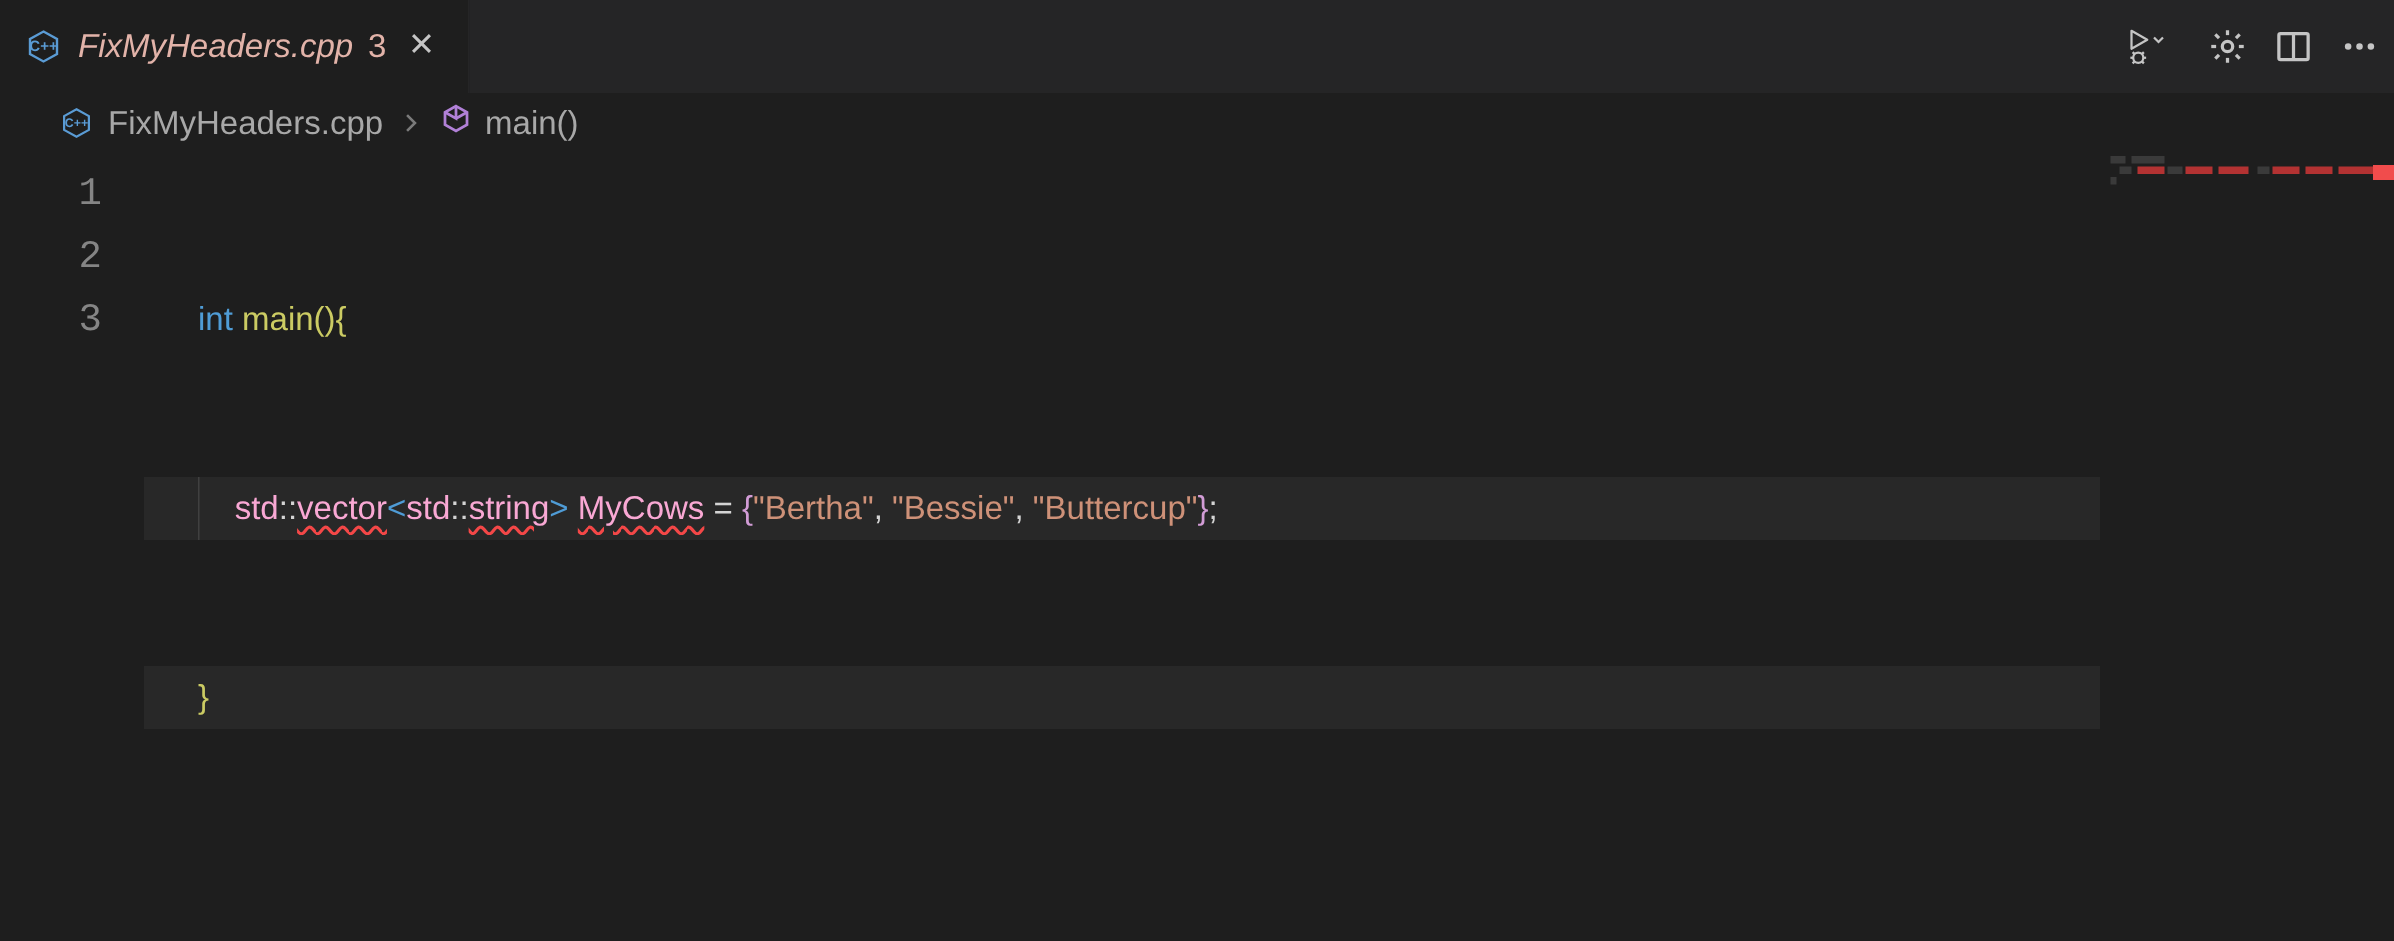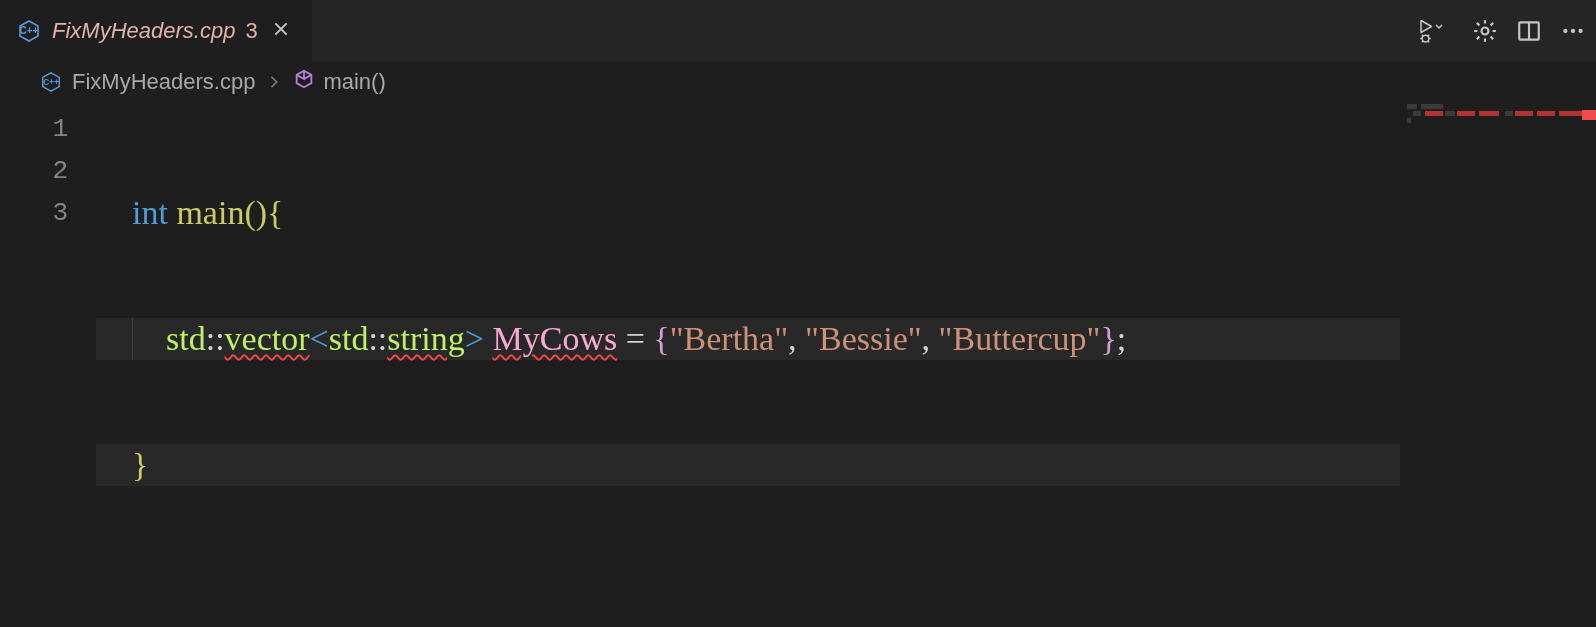--- a/index.html
+++ b/index.html
@@ -54,37 +54,37 @@
   .gutter {
     width: 96px; padding-top: 6px;
     text-align: right;
     font-family: Consolas, "Courier New", monospace;
     font-size: 26px; line-height: 42px;
     color: #858585;
   }
   .gutter div { padding-right: 28px; }
   .code {
     flex: 1; padding-top: 6px;
-    font-family: Liberation Serif, serif;
-    font-size: 34px; line-height: 42px;
+    font-family: Liberation Sans, sans-serif;
+    font-size: 22px; line-height: 42px;
     color: #d4d4d4;
     white-space: pre;
     position: relative;
   }
   .code-line { height: 42px; padding-left: 36px; position: relative; }
   .code-line.active { background: #282828; }
 
   .indent-guide {
     position: absolute; left: 36px; top: 0; height: 42px;
     border-left: 1px solid #404040;
   }
 
   
   .tk-kw    { color: #4f9cd6; }
-  .tk-ns    { color: #bef264; }
+  .tk-ns    { color: #f9a8d4; }
   .tk-op    { color: #d4d4d4; }
   .tk-punc  { color: #cbcb63; }
   .tk-brace { color: #d29cd6; }
   .tk-ang   { color: #4f9cd6; }
   .tk-var   { color: #f9a8d4; }
   .tk-str   { color: #ce9178; }
   .err {
     text-decoration-line: underline;
     text-decoration-style: wavy;
     text-decoration-color: #f44747;

